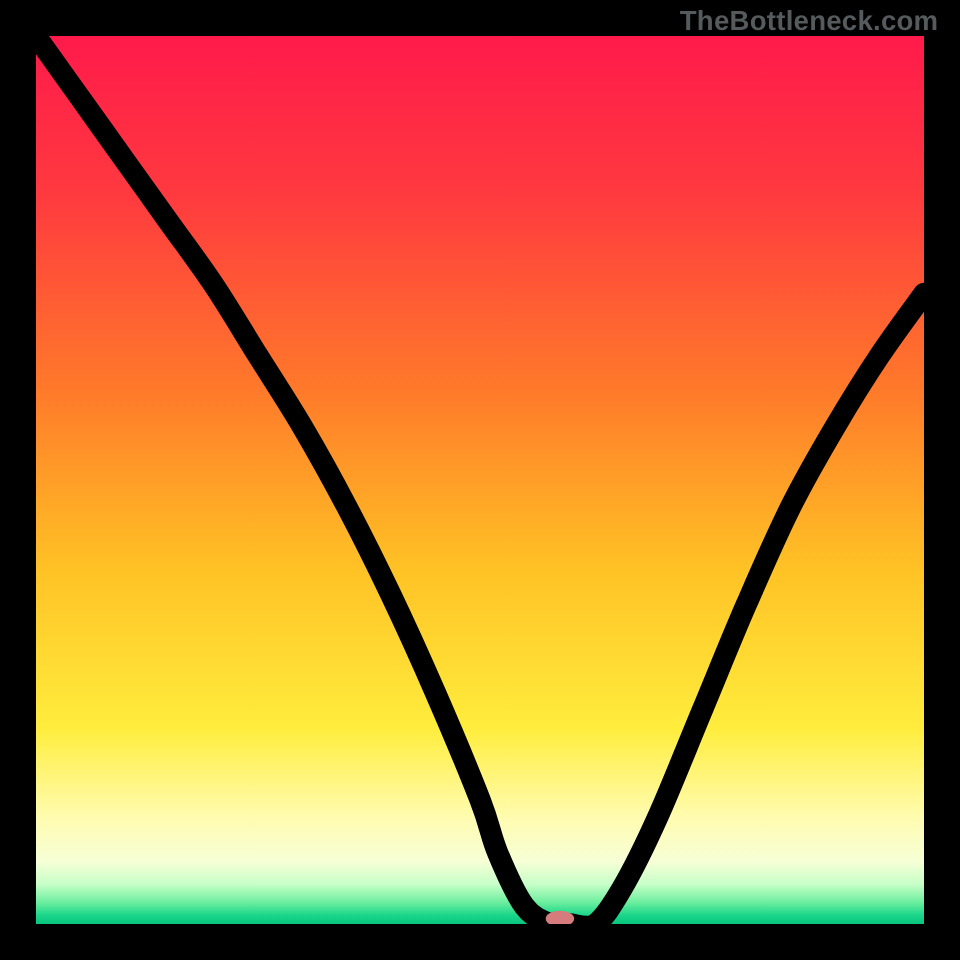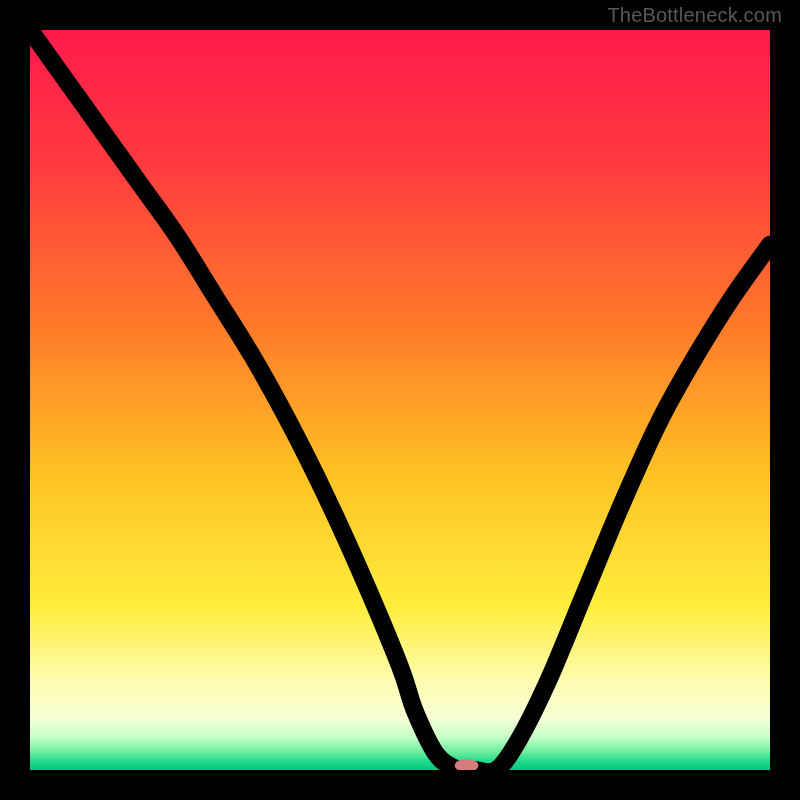--- a/index.html
+++ b/index.html
@@ -14,22 +14,22 @@
     position: relative;
     width: 800px;
     height: 800px;
     background: #000;
   }
   .watermark {
     position: absolute;
     top: 4px;
     right: 18px;
     color: #555a5d;
-    font-size: 20px;
-    font-weight: 400;
+    font-size: 23px;
+    font-weight: 700;
     letter-spacing: 0.2px;
     font-family: Arial, sans-serif;
     z-index: 10;
   }
   .plot {
     position: absolute;
     left: 30px;
     top: 30px;
     width: 740px;
     height: 740px;

